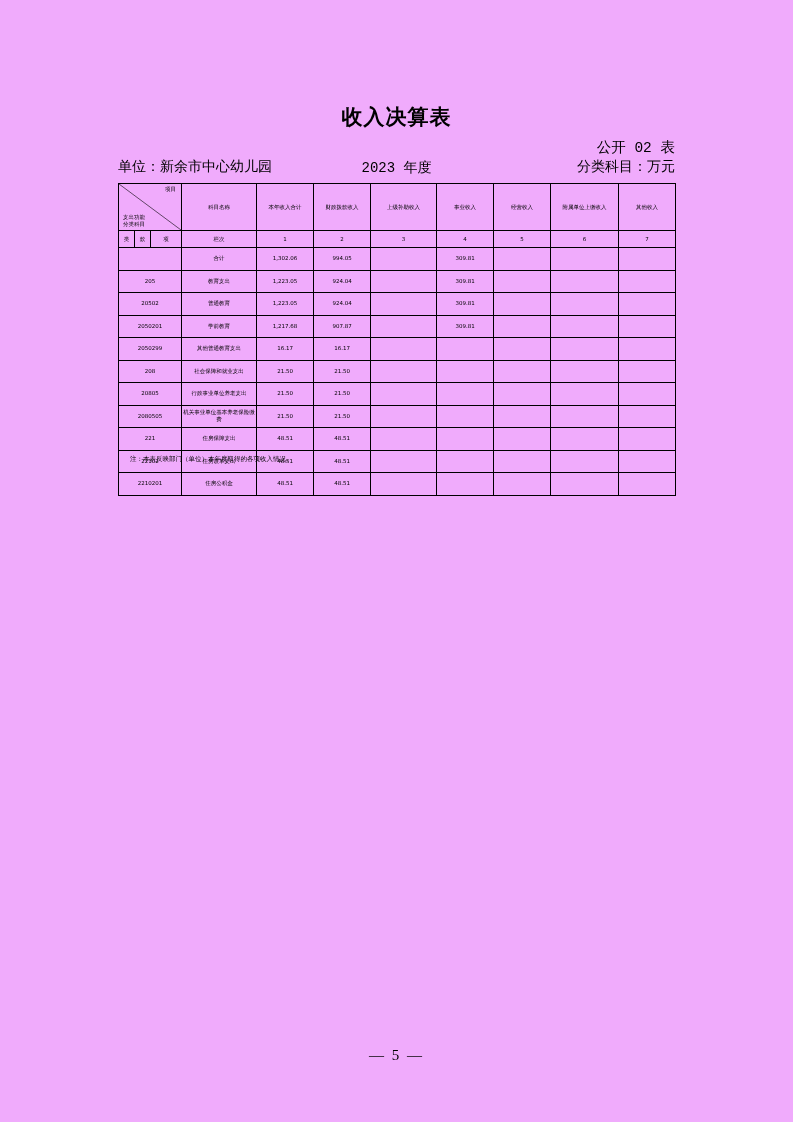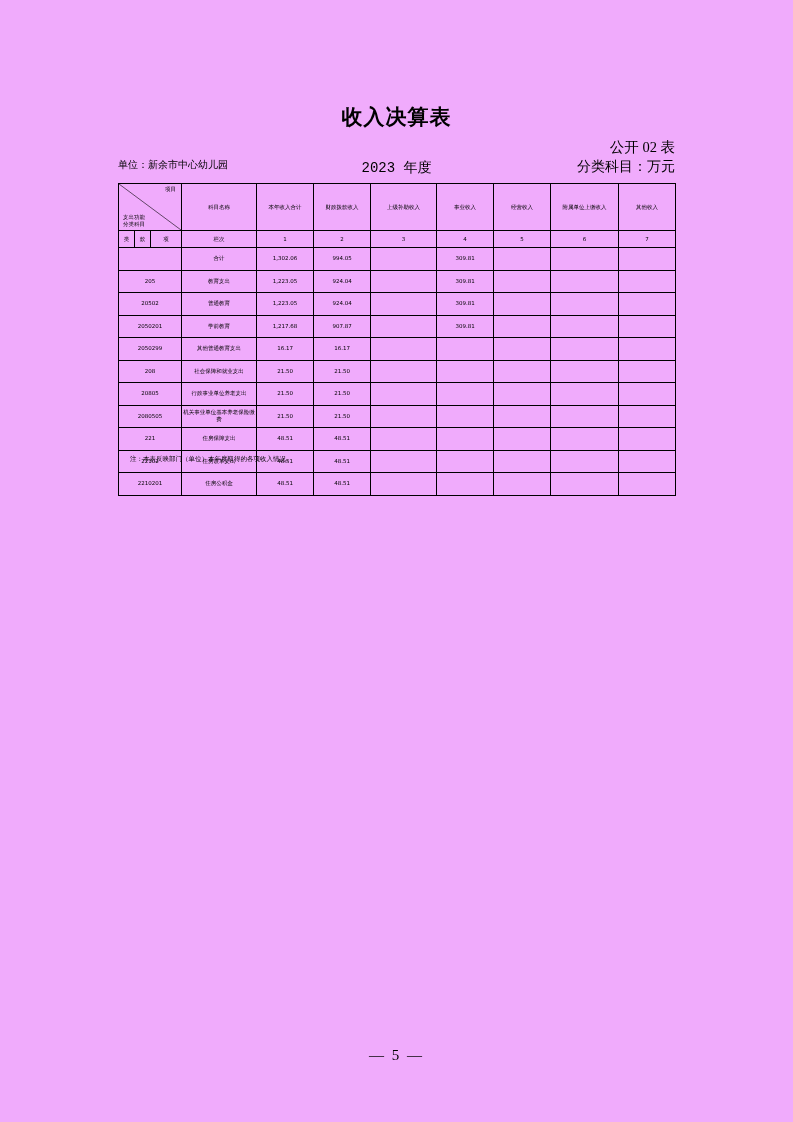--- a/index.html
+++ b/index.html
@@ -29,37 +29,37 @@
     text-align: center;
     font-family: "DejaVu Sans", sans-serif;
     font-weight: bold;
     font-size: 21px;
     letter-spacing: 1px;
   }
   .form-no {
     position: absolute;
     top: 138px;
     right: 118px;
-    font-family: Liberation Serif, serif;
+    font-family: Liberation Mono, monospace;
     font-size: 14.5px;
   }
   .meta-row {
     position: absolute;
     top: 158px;
     left: 118px;
     width: 557px;
     height: 20px;
     font-size: 14.5px;
   }
   .meta-unit {
     position: absolute;
     left: 0;
     top: 0;
     font-family: Liberation Serif, serif;
-    font-size: 10px;
+    font-size: 14px;
   }
   .meta-year {
     position: absolute;
     left: 50%;
     top: 1px;
     transform: translateX(-50%);
     font-family: Liberation Mono, monospace;
     font-size: 14px;
   }
   .meta-amount {

